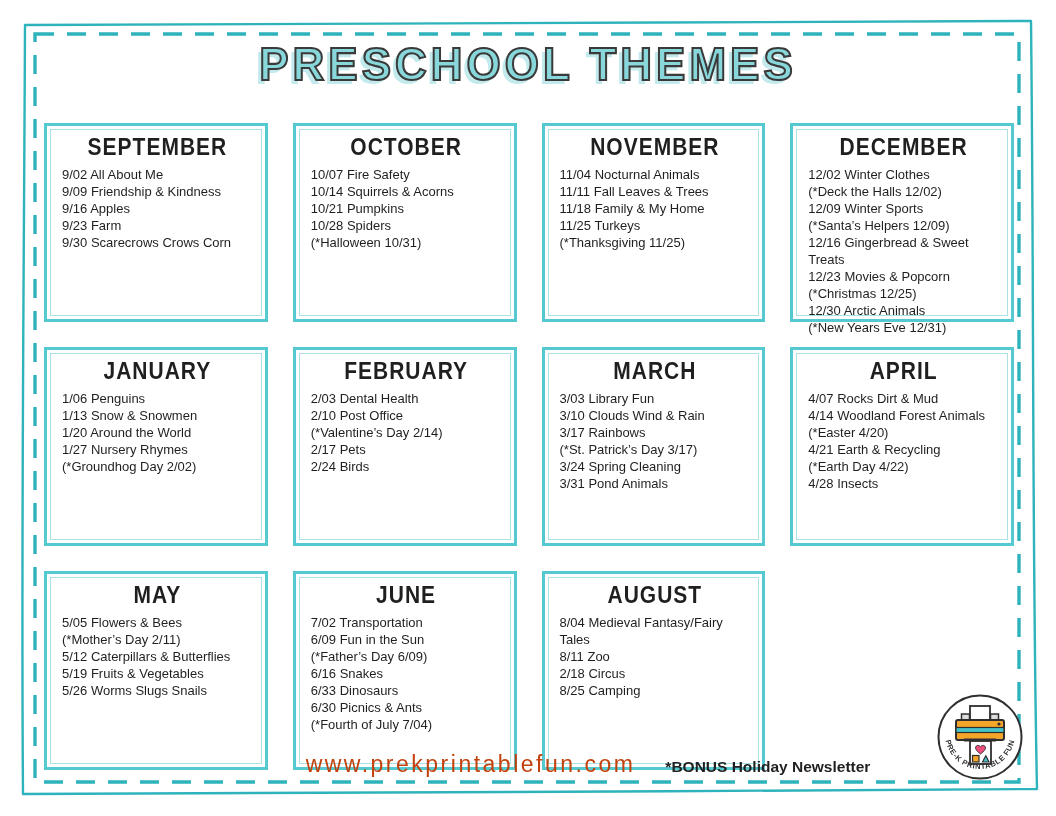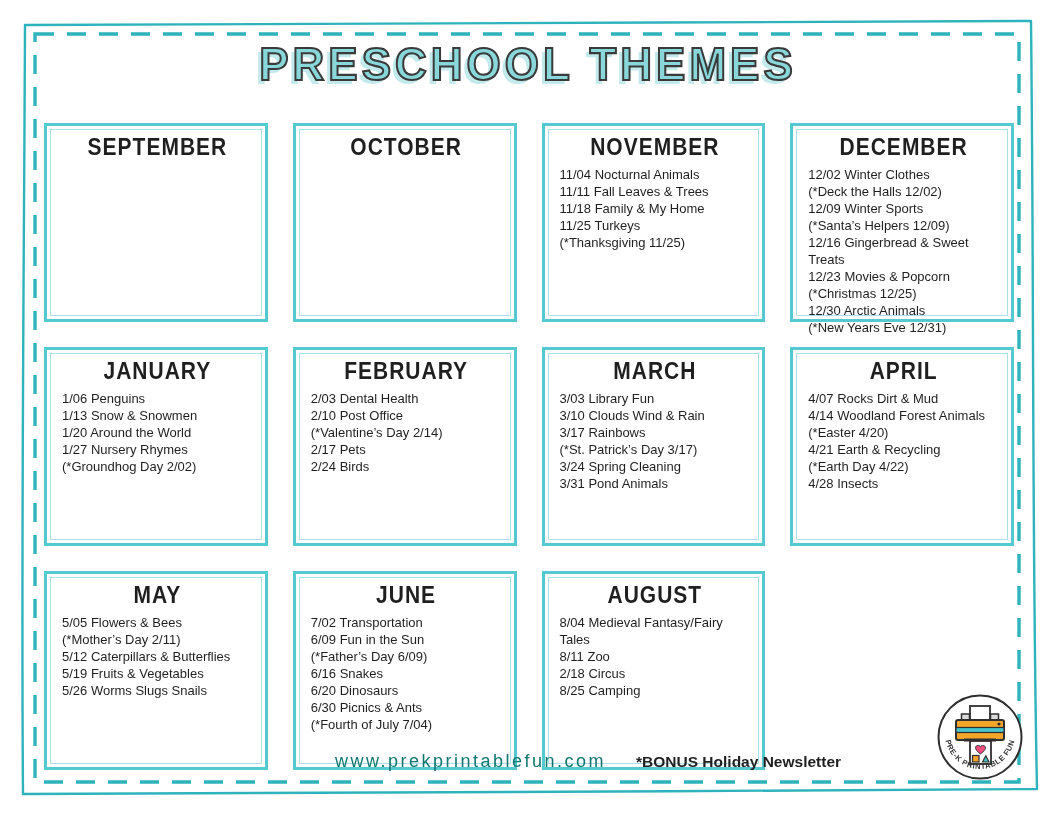--- a/index.html
+++ b/index.html
@@ -42,46 +42,60 @@
   .theme-list{
     list-style:none;margin:0;padding:0;
     font-size:13px;line-height:17px;color:var(--ink,#1f1f1f);
   }
 
   .footer{
     position:absolute;top:751px;left:0;width:100%;
     display:flex;justify-content:center;align-items:baseline;gap:30px;
     transform:translateX(60px);
   }
-  .website{font-size:18px;letter-spacing:2.5px;color:#0f766e;}
+  .website{font-size:23px;letter-spacing:2.5px;color:#c2410c;}
   .bonus{font-size:15.5px;font-weight:700;color:var(--ink,#1c1c1c);}
 
   .logo{position:absolute;left:936px;top:693px;width:88px;height:88px;}
 </style>
 </head>
 <body>
 
 <svg class="border-svg" width="1056" height="816" viewBox="0 0 1056 816">
   <path d="M 25,25 C 300,21 700,24 1031,21 C 1034,280 1032,550 1037,789 C 700,793 350,790 23,794 C 21,540 24,270 25,25 Z" fill="none" style="stroke:var(--teal,#2eb3bc)" stroke-width="2.4" stroke-linejoin="round"></path>
   <rect x="35" y="34" width="984" height="748" fill="none" style="stroke:var(--teal,#2eb3bc)" stroke-width="3.4" stroke-dasharray="19 13"></rect>
 </svg>
 
 <div class="header">
   <div class="big-title">PRESCHOOL THEMES</div>
 </div>
 
 <div class="cards">
   <div class="card">
       <div class="card-inner">
     <h2 class="month-title">SEPTEMBER</h2>
+    <ul class="theme-list">
+          <li>9/02 All About Me</li>
+          <li>9/09 Friendship &amp; Kindness</li>
+          <li>9/16 Apples</li>
+          <li>9/23 Farm</li>
+          <li>9/30 Scarecrows Crows Corn</li>
+        </ul>
   </div>
     </div>
   <div class="card">
       <div class="card-inner">
     <h2 class="month-title">OCTOBER</h2>
+    <ul class="theme-list">
+          <li>10/07 Fire Safety</li>
+          <li>10/14 Squirrels &amp; Acorns</li>
+          <li>10/21 Pumpkins</li>
+          <li>10/28 Spiders</li>
+          <li>(*Halloween 10/31)</li>
+        </ul>
   </div>
     </div>
   <div class="card">
       <div class="card-inner">
     <h2 class="month-title">NOVEMBER</h2>
     <ul class="theme-list">
           <li>11/04 Nocturnal Animals</li>
           <li>11/11 Fall Leaves &amp; Trees</li>
           <li>11/18 Family &amp; My Home</li>
           <li>11/25 Turkeys</li>
@@ -168,21 +182,21 @@
   </div>
     </div>
   <div class="card">
       <div class="card-inner">
     <h2 class="month-title">JUNE</h2>
     <ul class="theme-list">
           <li>7/02 Transportation</li>
           <li>6/09 Fun in the Sun</li>
           <li>(*Father’s Day 6/09)</li>
           <li>6/16 Snakes</li>
-          <li>6/20 Dinosaurs</li>
+          <li>6/33 Dinosaurs</li>
           <li>6/30 Picnics &amp; Ants</li>
           <li>(*Fourth of July 7/04)</li>
         </ul>
   </div>
     </div>
   <div class="card">
       <div class="card-inner">
     <h2 class="month-title">AUGUST</h2>
     <ul class="theme-list">
           <li>8/04 Medieval Fantasy/Fairy Tales</li>

